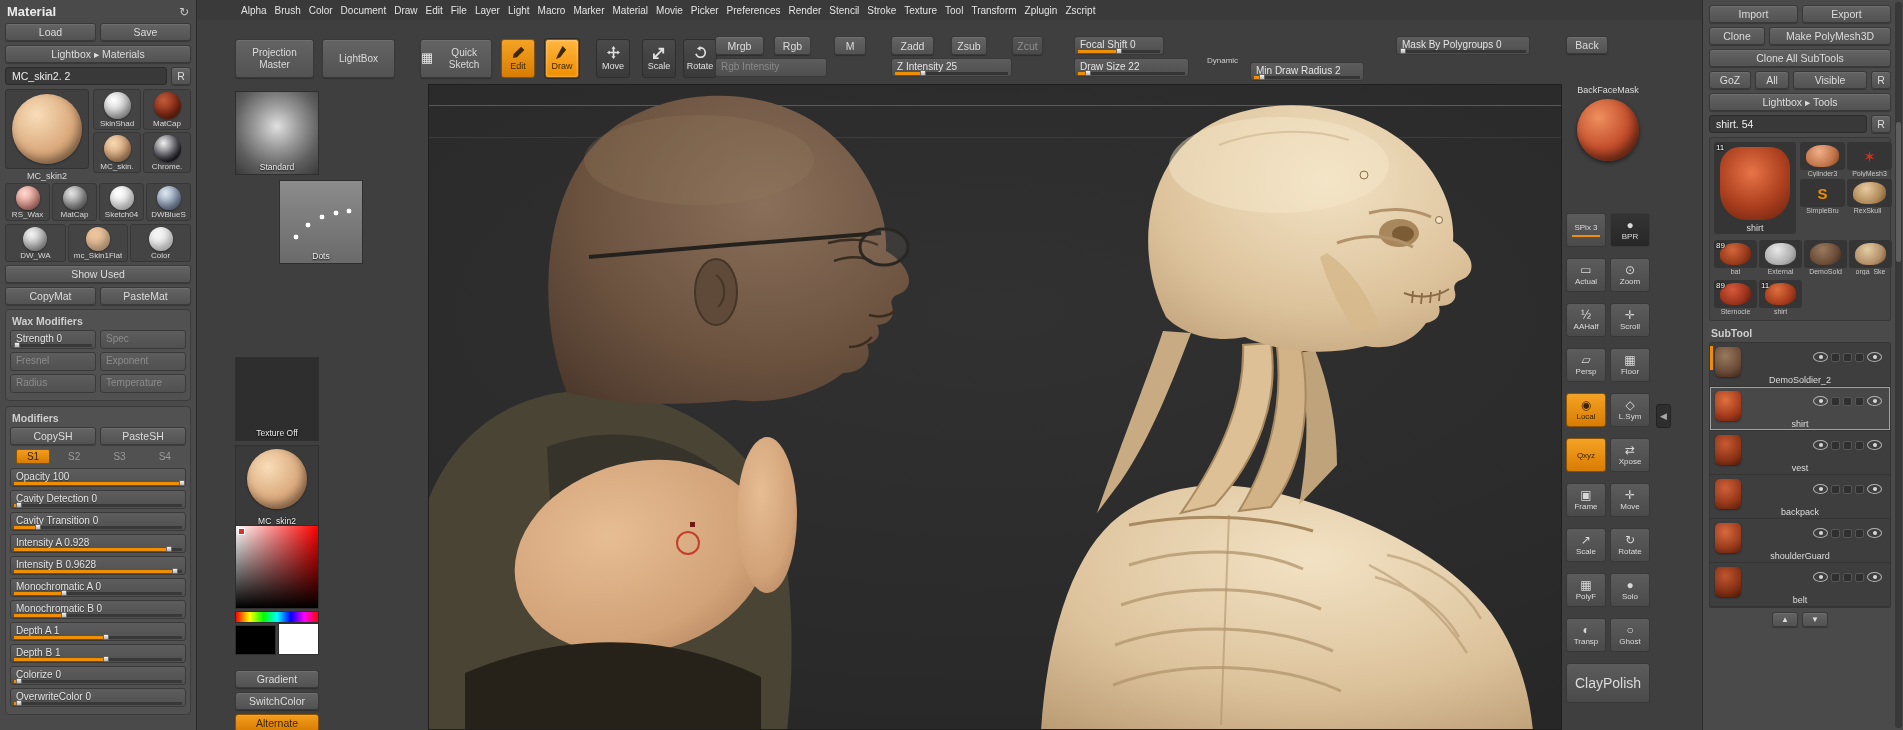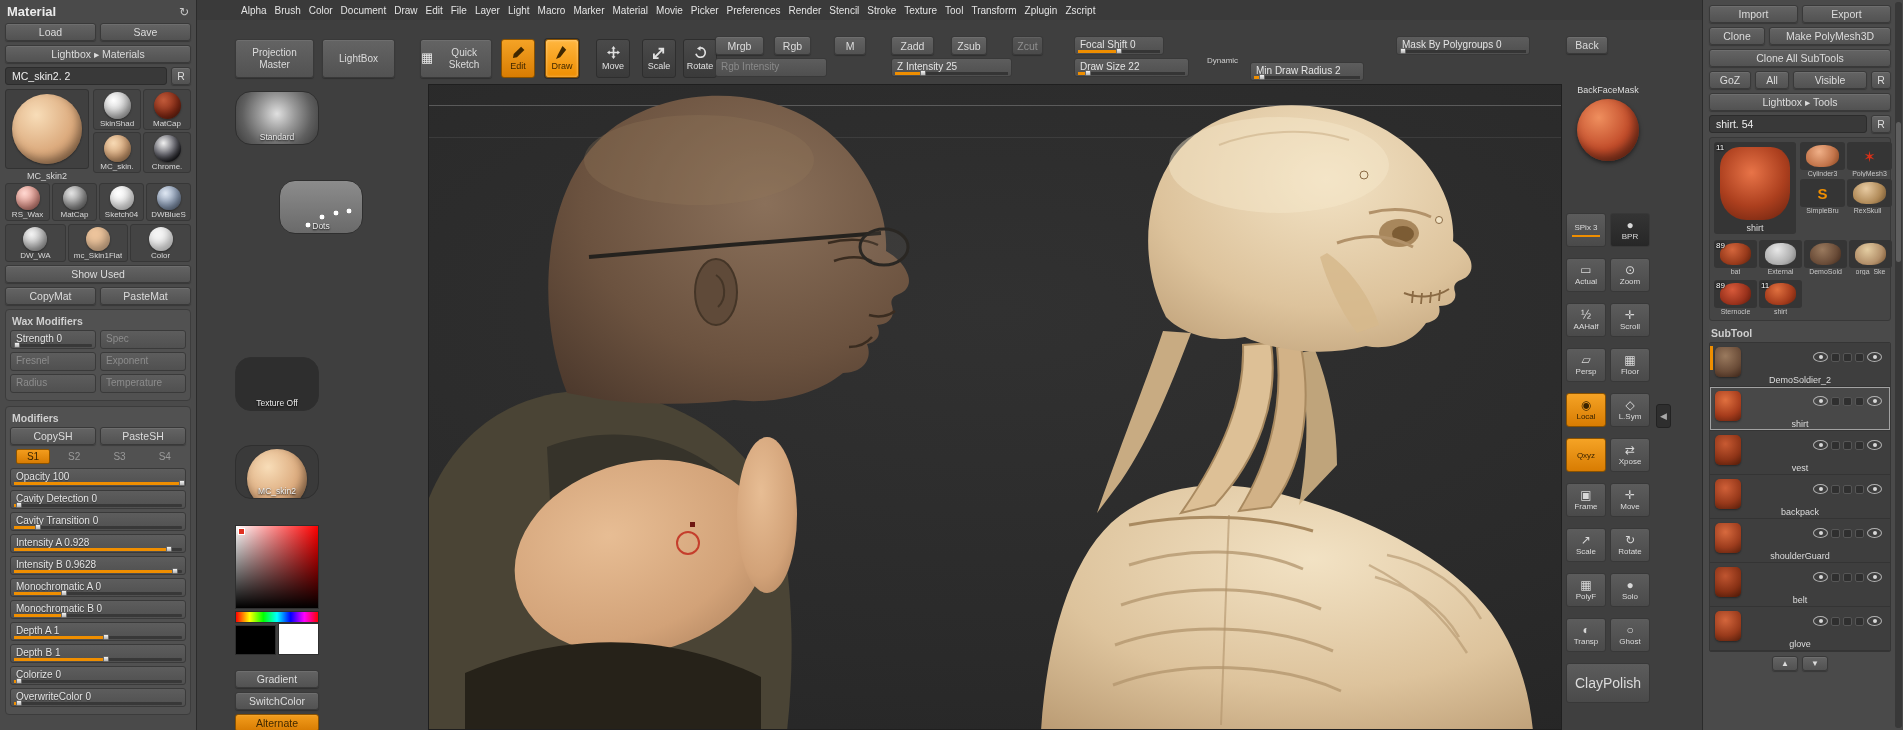--- a/index.html
+++ b/index.html
@@ -66,21 +66,21 @@
 .tslider .ts-fill{height:100%;background:#ef8e00;}
 .tslider .ts-handle{position:absolute;top:-2px;width:6px;height:6px;background:linear-gradient(#f5f5f5,#b5b5b5);border:1px solid #6a6a6a;transform:translateX(-50%);border-radius:1px;}
 .tslider.disabled .ts-txt{color:#8a8a8a;}
 .dyn-label{position:absolute;font-size:8px;color:#cfcfcf;}
 #back-btn{position:absolute;top:36px;left:1369px;width:42px;height:18px;flex:none;}
 
 #workarea{position:absolute;top:84px;left:0;width:100%;height:646px;overflow:hidden;background:#3f3f3f;}
 
 
 #brush-strip{position:absolute;left:38px;top:0;width:84px;height:646px;}
-.bthumb{position:absolute;left:0;width:84px;height:54px;background:#3a3a3a;border:1px solid #2f2f2f;border-radius:16px;overflow:hidden;}
+.bthumb{position:absolute;left:0;width:84px;height:84px;background:#3a3a3a;border:1px solid #2f2f2f;border-radius:0;overflow:hidden;}
 .blabel{position:absolute;bottom:2px;width:100%;text-align:center;font-size:8.5px;color:#ececec;text-shadow:0 1px 2px #000;}
 #thumb-brush{top:7px;background:radial-gradient(circle at 50% 42%,#e0e0e0,#9a9a9a 35%,#5f5f5f 68%,#3a3a3a 100%);}
 #thumb-stroke{top:96px;background:
  radial-gradient(circle 4px at 16px 56px,#fff 60%,transparent 65%),
  radial-gradient(circle 4px at 28px 44px,#fff 60%,transparent 65%),
  radial-gradient(circle 4px at 42px 36px,#fff 60%,transparent 65%),
  radial-gradient(circle 4px at 56px 32px,#fff 60%,transparent 65%),
  radial-gradient(circle 4px at 69px 30px,#fff 60%,transparent 65%),
  linear-gradient(#8c8c8c,#6a6a6a); margin-left: 44px;}
 #thumb-alpha{top:186px;background:#2e2e2e;}
@@ -934,31 +934,20 @@
         <div class="st-icons">
           <span class="eye"></span>
           <span class="mini"></span>
           <span class="mini"></span>
           <span class="mini"></span>
           <span class="eye"></span>
         </div>
         <div class="st-name">belt</div>
       </div>
 
-      <div class="st-row">
-        <div class="st-thumb" style="background: radial-gradient(circle at 40% 30%, rgb(212, 102, 60), rgb(152, 58, 27) 60%, rgb(90, 32, 12) 95%);"></div>
-        <div class="st-icons">
-          <span class="eye"></span>
-          <span class="mini"></span>
-          <span class="mini"></span>
-          <span class="mini"></span>
-          <span class="eye"></span>
-        </div>
-        <div class="st-name">glove</div>
-      </div>
 
     </div>
   <div class="st-footer">
     <button class="btn">▲</button>
     <button class="btn">▼</button>
   </div>
 
   <div class="vscrollbar">
     <div class="vthumb"></div>
   </div>

